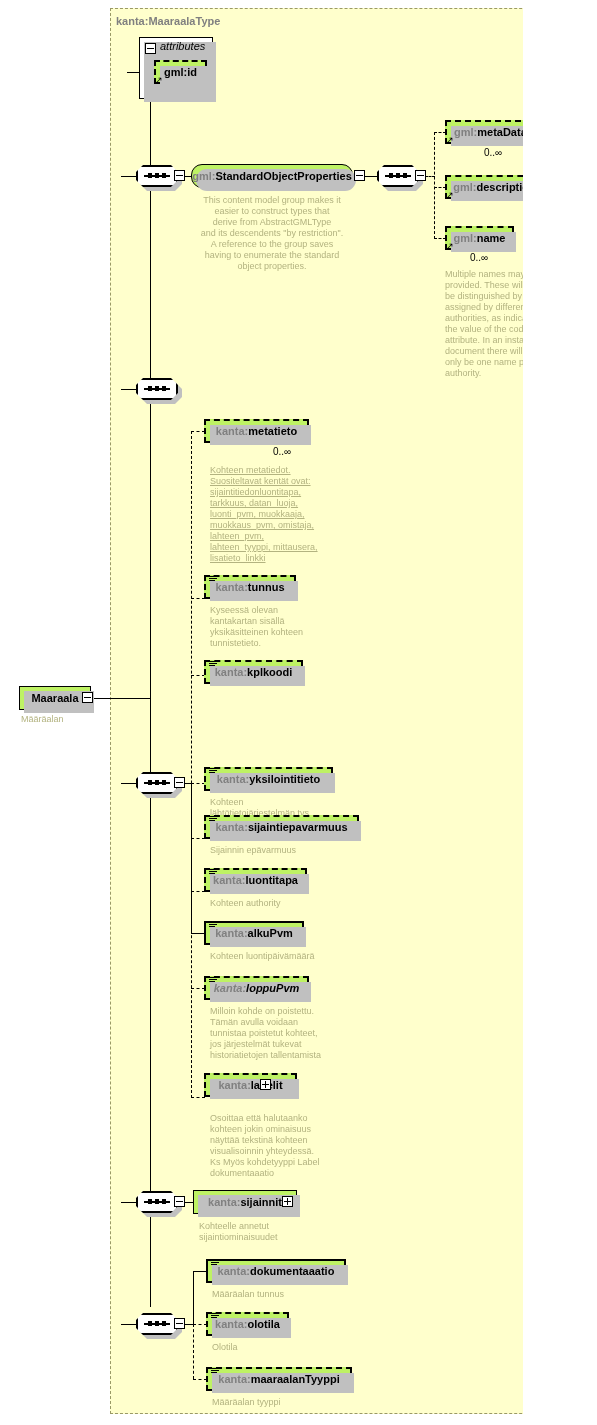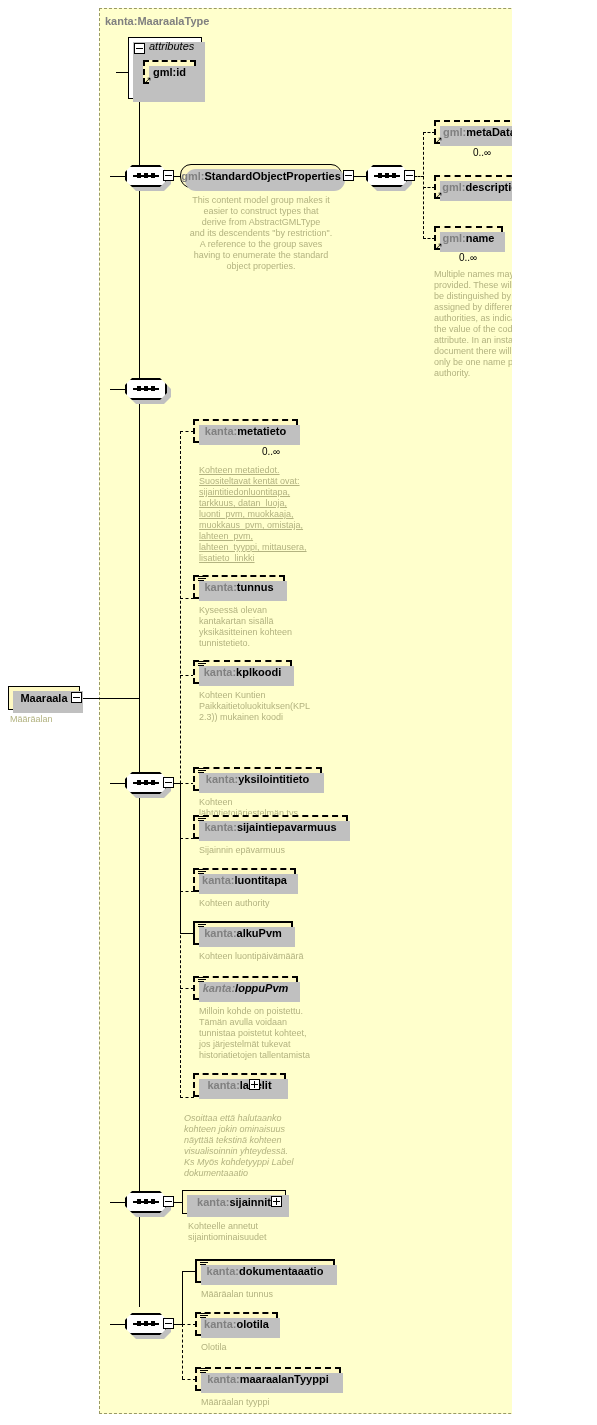--- a/index.html
+++ b/index.html
@@ -6,40 +6,41 @@
   body{
     font-family:"Liberation Sans", sans-serif;
     -webkit-font-smoothing:none;
   }
   #canvas{
     position:relative;
     width:512px;
     height:1425px;
     background:#ffffff;
     overflow:hidden;
+    margin-left:11px;
   }
   
   .type-box{
     position:absolute;
     background:#ffffcc;
     border:1px dashed #999966;
     box-sizing:border-box;
   }
   .type-title{
     position:absolute;
     font-size:11px;
     font-weight:bold;
     color:#808080;
     white-space:nowrap;
   }
   
   .ebox{
     position:absolute;
     box-sizing:border-box;
-    background:#fef9c3;
+    background:#bef264;
     display:flex;
     align-items:center;
     justify-content:center;
     white-space:nowrap;
     font-size:11px;
     line-height:1;
     z-index:5;
   }
   .ebox .shadow{
     position:absolute;
@@ -311,23 +312,20 @@
 
   <div class="ebox dashed" style="left:193px;top:660px;width:99px;height:24px;">
     <span class="shadow"></span>
     <span class="tico">
         <i></i>
         <i></i>
         <i></i>
       </span>
     <span class="lbl"><span class="ns">kanta:</span><span class="nm">kplkoodi</span></span>
   </div>
-  <div class="doc" style="left:199px;top:690px;width:140px;">Kohteen Kuntien
-Paikkaitietoluokituksen(KPL
-2.3)) mukainen koodi</div>
 
   <div class="ebox dashed" style="left:193px;top:767px;width:129px;height:24px;">
     <span class="shadow"></span>
     <span class="tico">
         <i></i>
         <i></i>
         <i></i>
       </span>
     <span class="lbl"><span class="ns">kanta:</span><span class="nm">yksilointitieto</span></span>
   </div>
@@ -381,21 +379,21 @@
 Tämän avulla voidaan
 tunnistaa poistetut kohteet,
 jos järjestelmät tukevat
 historiatietojen tallentamista</div>
 
   <div class="ebox dashed" style="left:193px;top:1073px;width:93px;height:24px;">
     <span class="shadow"></span>
     <span class="lbl"><span class="ns">kanta:</span><span class="nm">labelit</span></span>
   </div>
   <div class="pm plus" style="left:249px;top:1079px;"></div>
-  <div class="doc" style="left:184px;top:1113px;width:155px;font-style:italic;">Osoittaa että halutaanko
+  <div class="doc" style="left:199px;top:1113px;width:155px;">Osoittaa että halutaanko
 kohteen jokin ominaisuus
 näyttää tekstinä kohteen
 visualisoinnin yhteydessä.
  Ks Myös kohdetyyppi Label
 dokumentaaatio</div>
 
   <div class="seq" style="left:125px;top:1191px;">
     <span class="shadow"></span>
     <span class="oct"></span>
     <span class="bar"></span>

